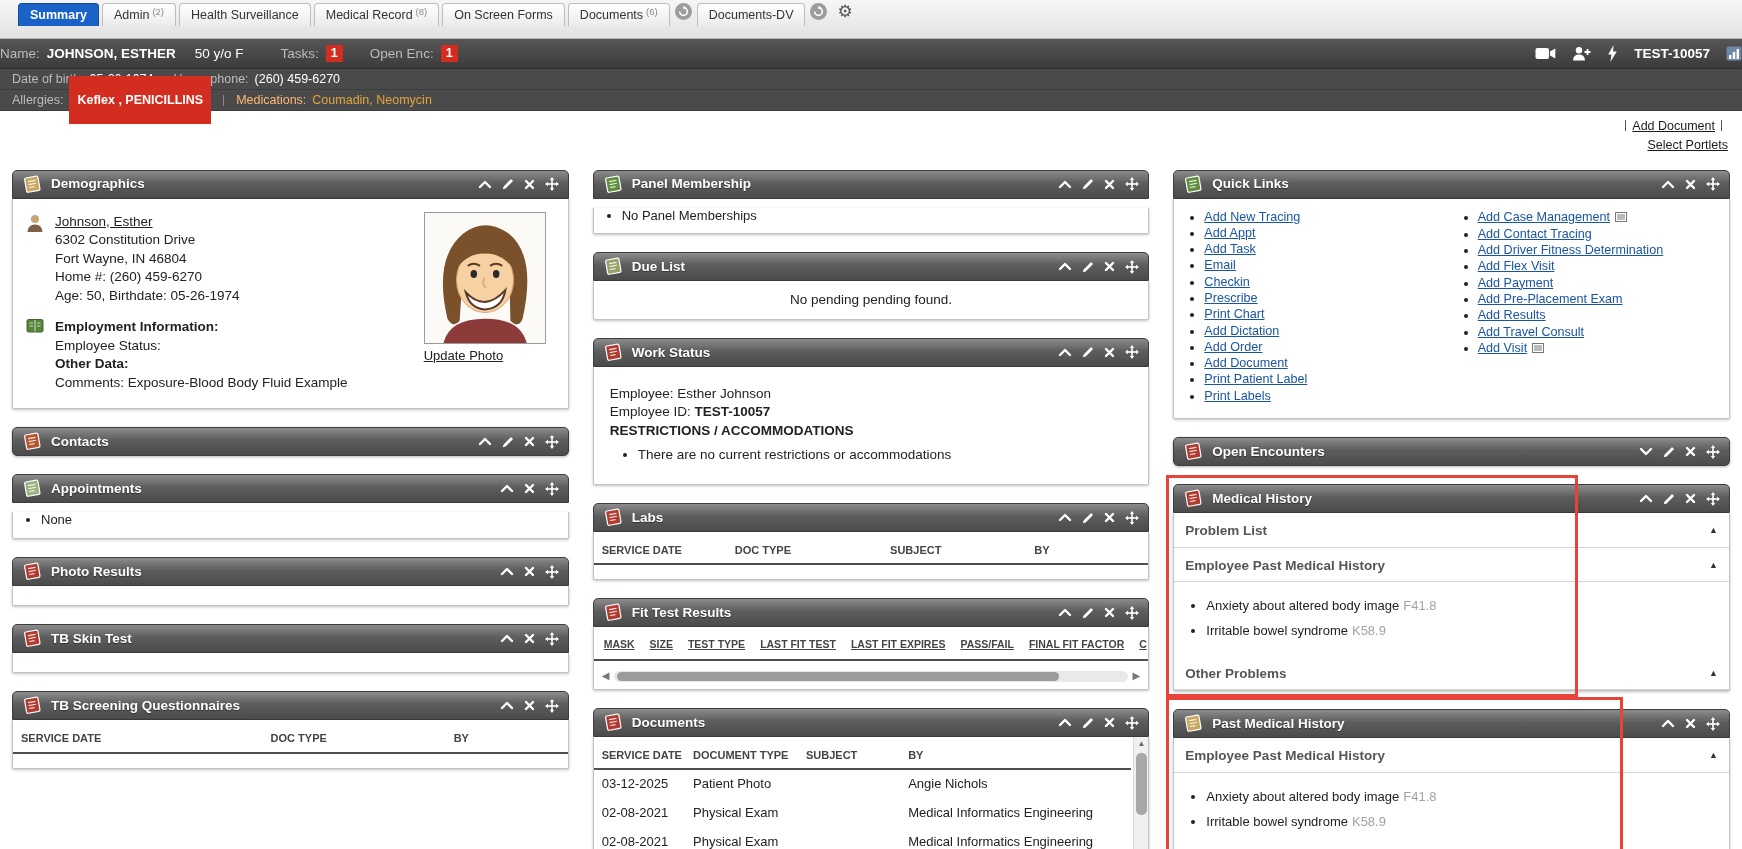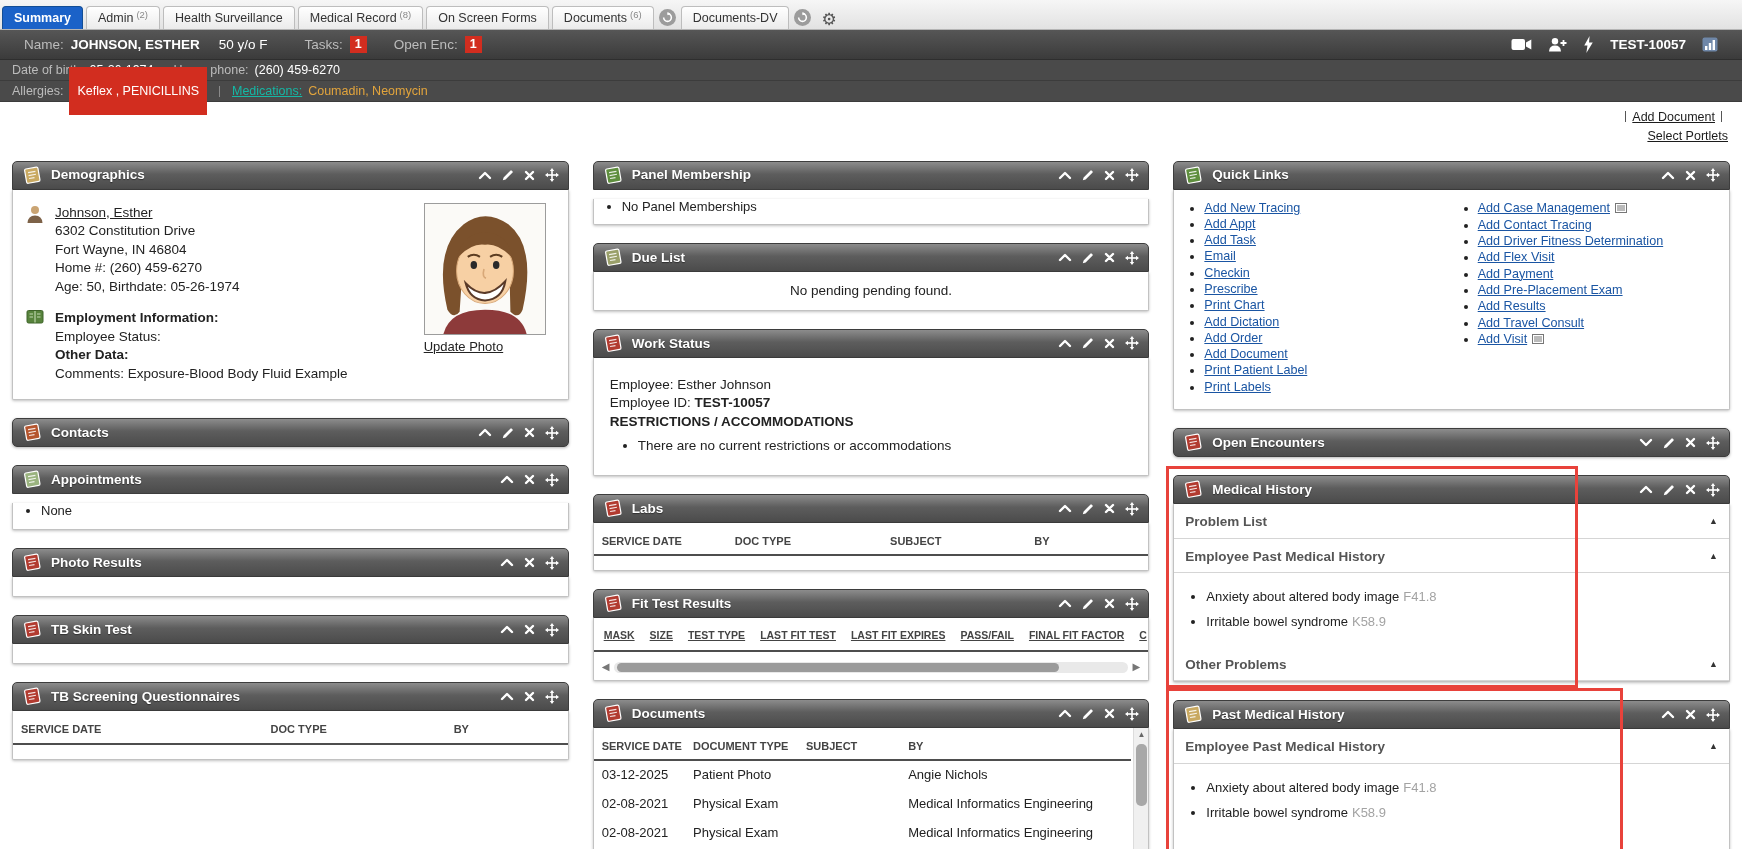--- a/index.html
+++ b/index.html
@@ -1,44 +1,44 @@
 <!DOCTYPE html>
 <html><head>
 <meta charset="utf-8">
 <style>
 *{box-sizing:border-box;margin:0;padding:0}
 html,body{width:1742px;height:849px;overflow:hidden;background:#fff;
   font-family:"Liberation Sans",sans-serif;font-size:13px;color:#222;line-height:1.3}
 .bold{font-weight:bold}.mt8{margin-top:8px}.mt12{margin-top:12px}.mt14{margin-top:14px}
 
 
-.tabbar{display:flex;align-items:flex-end;height:30px;background:linear-gradient(#f6f6f6,#e2e2e2);
-  border-bottom:1px solid #b5b5b5;padding:3px 2px 0;gap:3px}
+.tabbar{display:flex;align-items:flex-start;height:39px;background:linear-gradient(#f6f6f6,#e2e2e2);
+  border-bottom:1px solid #b5b5b5;padding:3px 18px 0;gap:3px}
 .tab{display:flex;align-items:center;gap:3px;height:23px;padding:0 11px;cursor:pointer;
   background:linear-gradient(#ffffff,#ebebeb);border:1px solid #bdbdbd;border-bottom:none;
   border-radius:4px 4px 0 0;font-size:12.5px;color:#333;white-space:nowrap}
 .tab.active{background:#1b62c8;border-color:#134e96;color:#fff;font-weight:bold}
 .tab .count{font-size:9.5px;color:#888;position:relative;top:-3px}
 .round-ic{width:17px;height:17px;border-radius:50%;background:#9c9c9c;display:inline-flex;
   align-items:center;justify-content:center;margin:0 2px 3px;cursor:pointer;flex:none}
 .gears{color:#555;font-size:17px;margin:0 5px 1px;cursor:pointer;line-height:1}
 
 
 .pbar{display:flex;align-items:center;background:linear-gradient(#565656,#3b3b3b);color:#fff;
-  height:30px;padding:0 24px;gap:7px;border-bottom:1px solid #2e2e2e;font-size:13.5px}
+  height:30px;padding:0 0;gap:7px;border-bottom:1px solid #2e2e2e;font-size:13.5px}
 .pbar .lbl,.subbar .lbl{color:#bcbcbc}
 .badge{background:#d22d1f;color:#fff;font-weight:bold;min-width:17px;height:17px;display:inline-flex;
   align-items:center;justify-content:center;padding:0 4px;font-size:12.5px;cursor:pointer}
 .pbar-right{margin-left:auto;display:flex;align-items:center;gap:16px}
 .pbar-right .hicon{display:inline-flex;cursor:pointer}
 .subbar{display:flex;align-items:center;background:#4a4a4a;color:#fff;height:21px;
   padding:0 12px;gap:6px;font-size:12.5px;border-bottom:1px solid #3c3c3c}
-.allergy-badge{background:#d22d1f;color:#fff;font-weight:normal;padding:16px 8px;cursor:pointer}
+.allergy-badge{background:#d22d1f;color:#fff;font-weight:bold;padding:16px 8px;cursor:pointer}
 .gold{color:#e2a43c}
-a.gold-link{color:#14b8a6;text-decoration:underline;cursor:pointer}
+a.gold-link{color:#fdba74;cursor:pointer}
 .vsep{display:inline-block;border-left:1px solid #8a8a8a;height:11px;margin:0 6px;vertical-align:-1px}
 .top-links{padding:6px 14px 0;text-align:right;font-size:12.5px;line-height:1.5}
 .top-links a{color:#1c1c1c;text-decoration:underline;cursor:pointer}
 .top-links .vsep{border-color:#555}
 
 
 .main{display:flex;gap:24px;padding:15px 12px 0}
 .col{flex:1;min-width:0;display:flex;flex-direction:column;gap:18px;position:relative}
 
 

